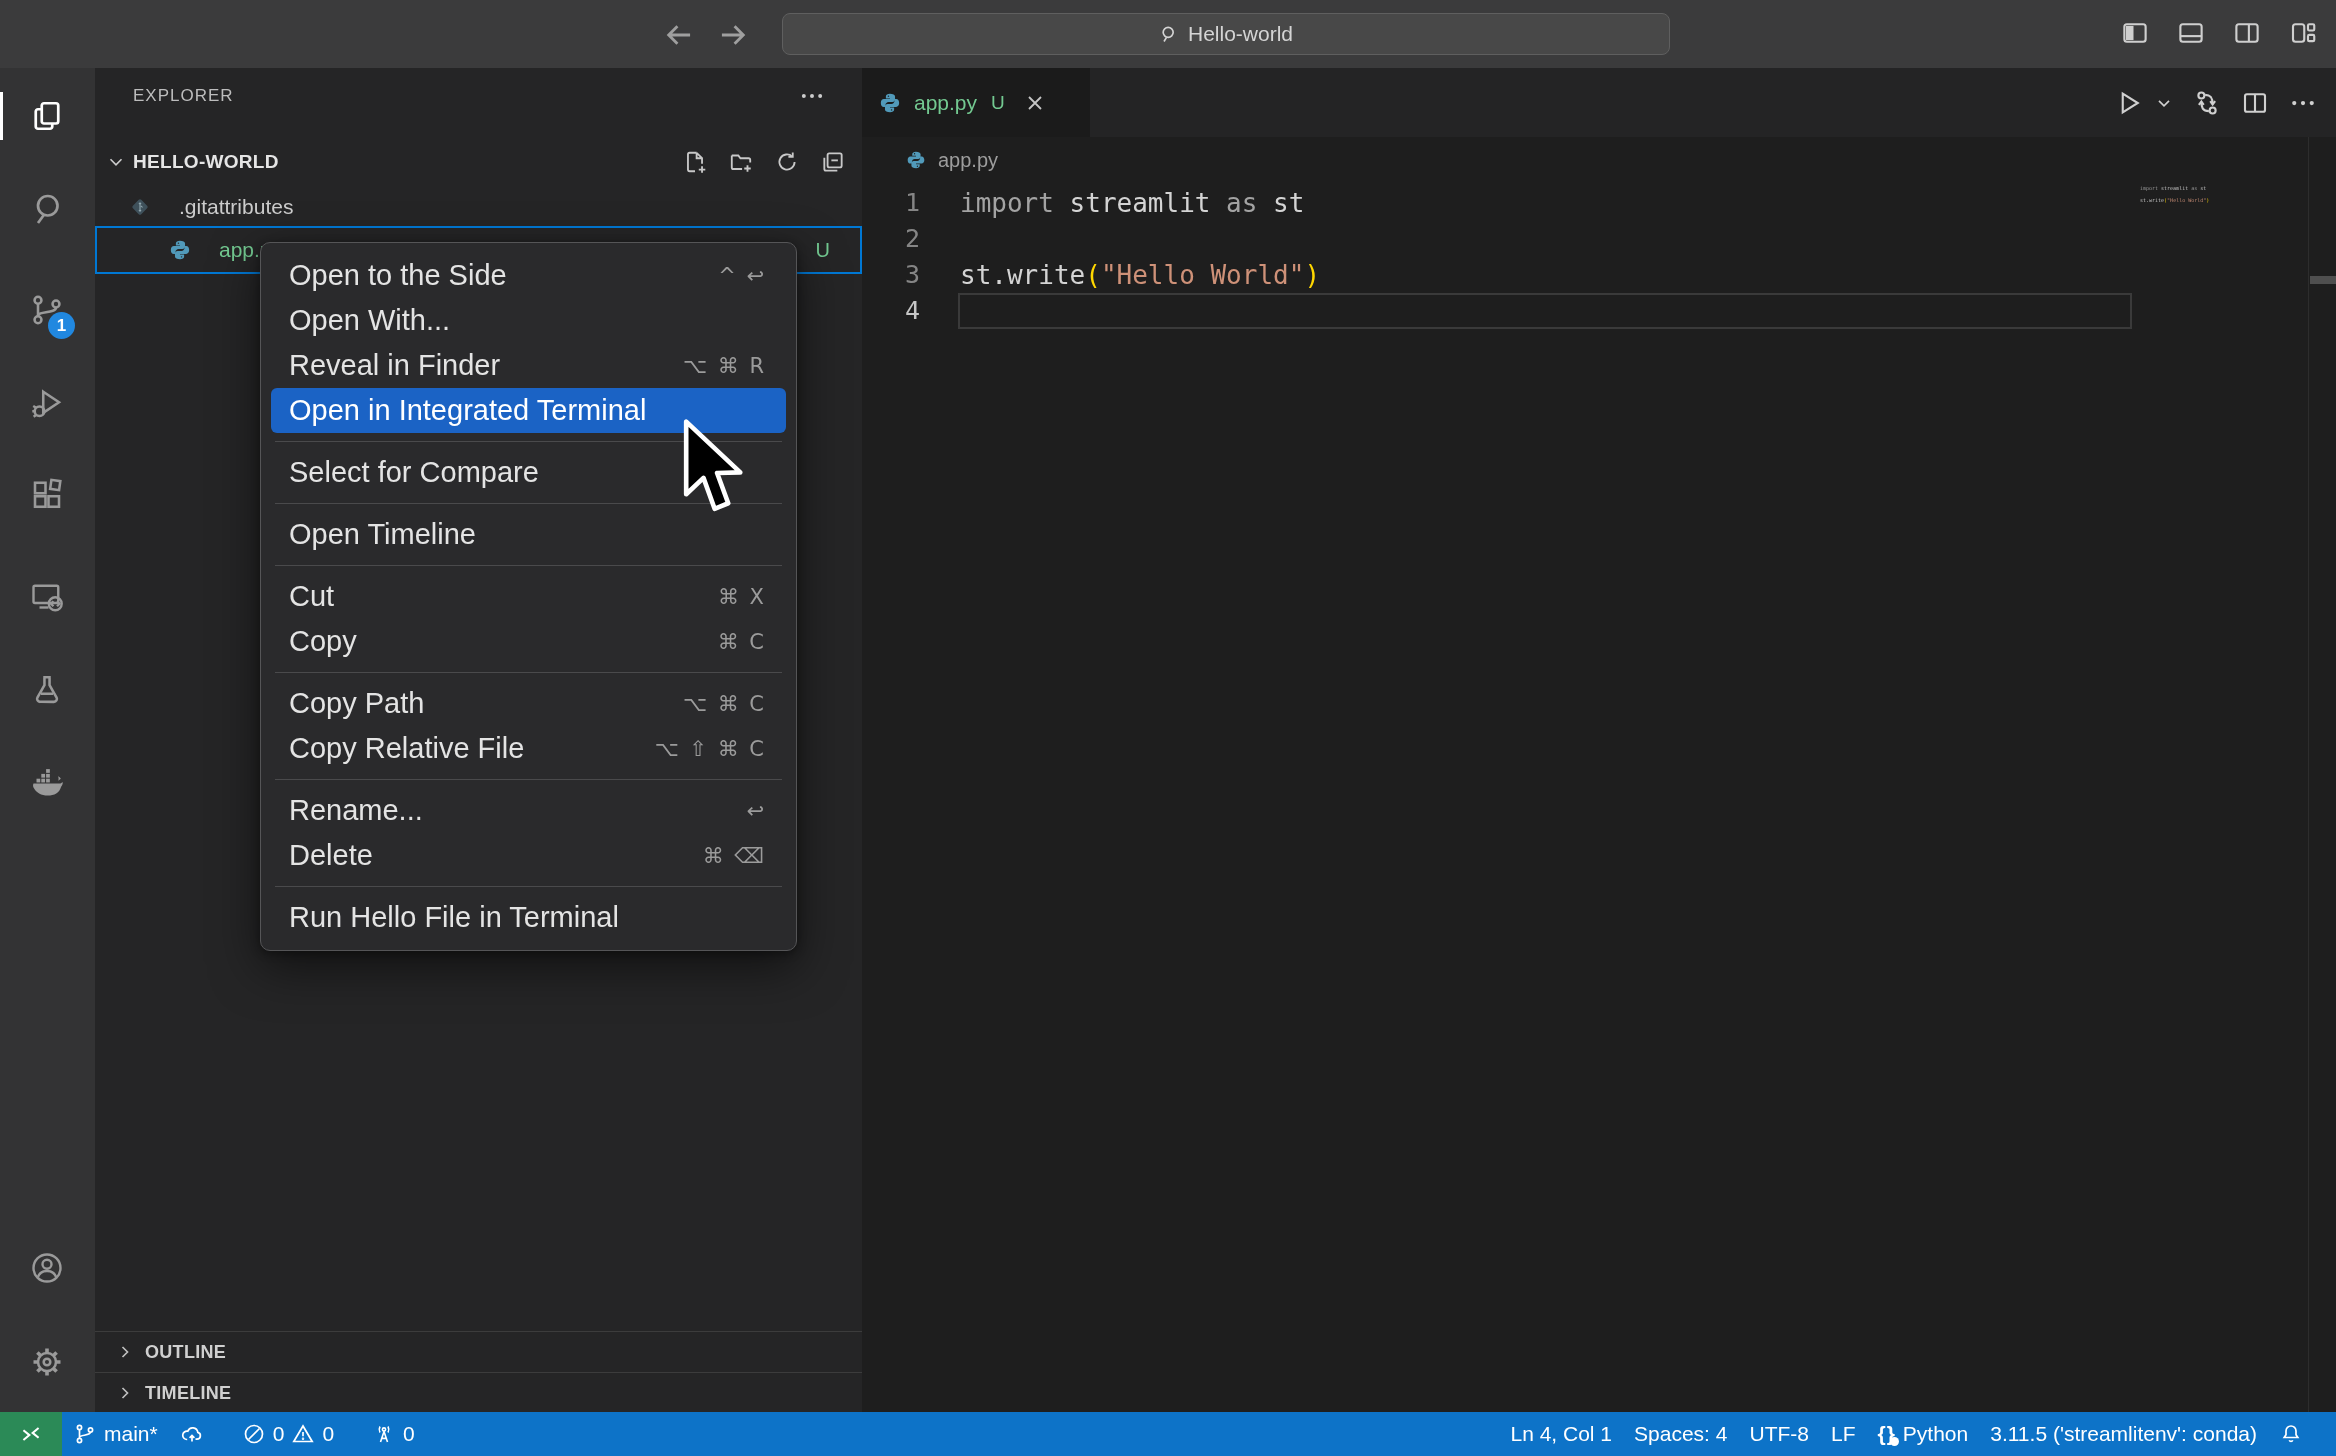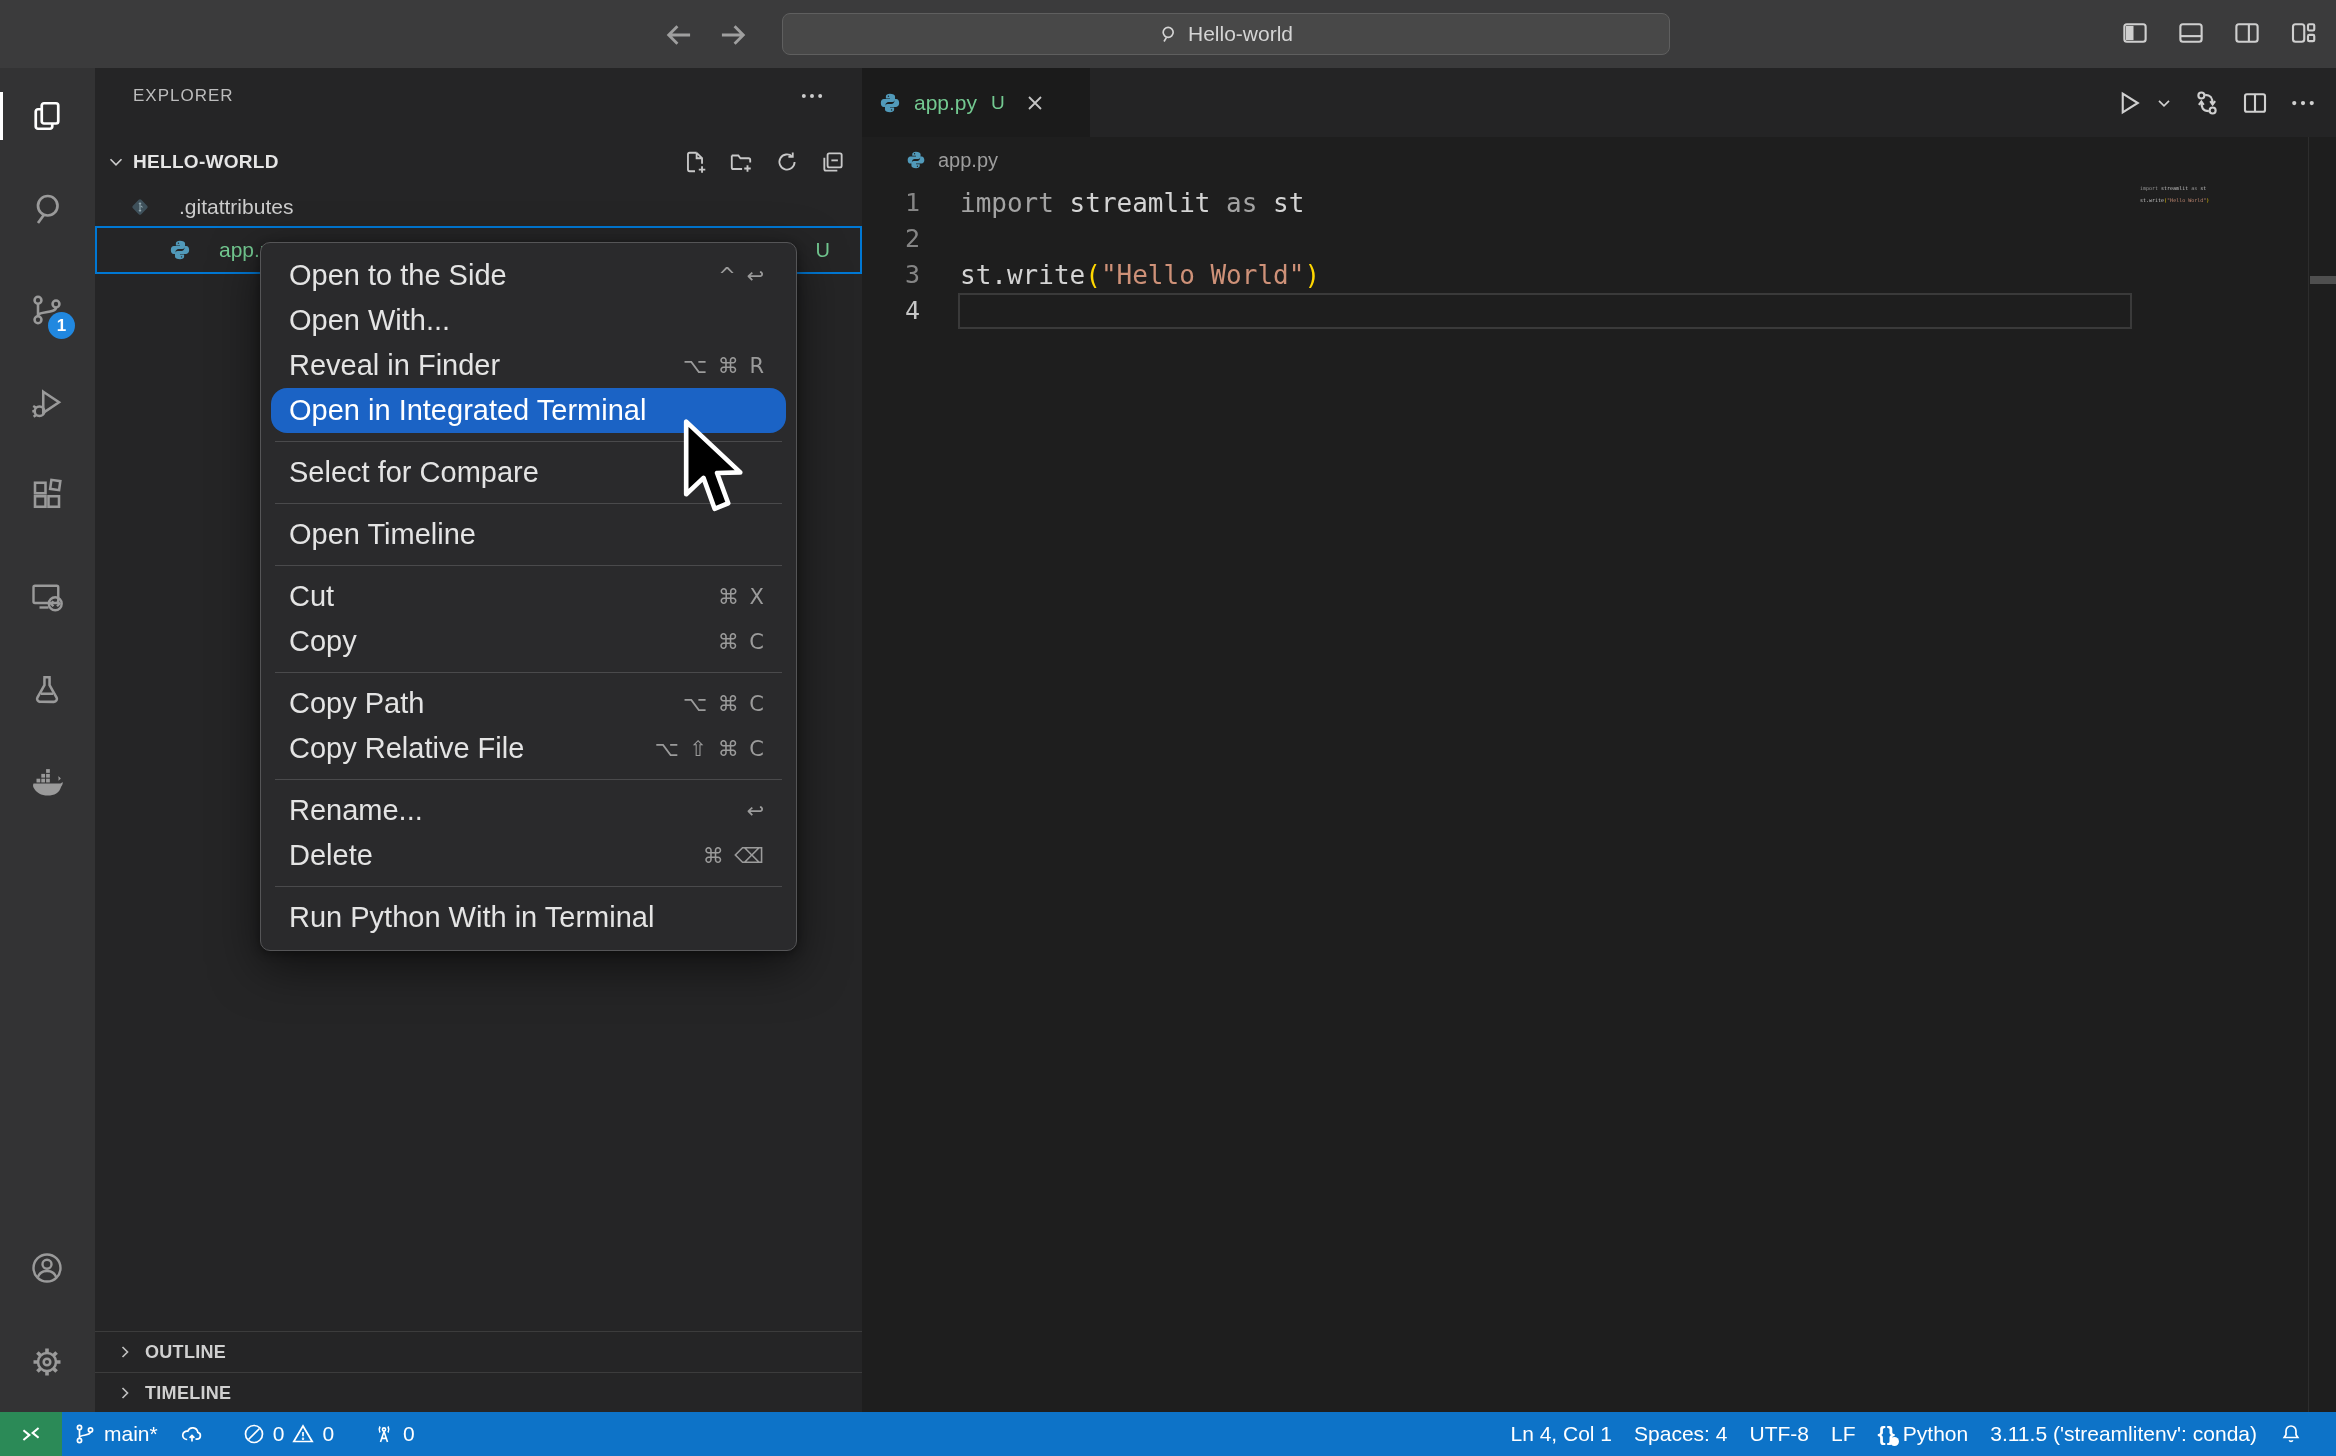--- a/index.html
+++ b/index.html
@@ -88,21 +88,21 @@
   .sb-gap { width:16px; }
   .brace-icon { position:relative; font-size:21px; font-weight:bold; letter-spacing:1px; }
   .brace-dot { position:absolute; right:-3px; bottom:0px; width:9px; height:9px; border-radius:50%; background:#fff; }
 
   
   .context-menu { position:absolute; left:260px; top:242px; width:537px; background:#2a2a2c; border:1px solid #555557;
     border-radius:10px; box-shadow:0 16px 48px rgba(0,0,0,.55), 0 2px 10px rgba(0,0,0,.4); padding:10px 0; z-index:50; }
   .menu-item { height:45px; display:flex; align-items:center; justify-content:space-between; padding:0 30px 0 28px; }
   .menu-label { font-size:29px; color:#e4e4e4; }
   .menu-shortcut { font-family:"DejaVu Sans", sans-serif; font-size:21px; color:#9b9b9b; letter-spacing:2px; }
-  .menu-item.highlighted { margin:0 10px; padding:0 20px 0 18px; border-radius:16px; background:#1b63c5; }
+  .menu-item.highlighted { margin:0 10px; padding:0 20px 0 18px; border-radius:6px; background:#1b63c5; }
   .menu-item.highlighted .menu-label { color:#ffffff; }
   .menu-sep { height:1px; background:#4a4a4c; margin:8px 14px; }
 
   .cursor { position:absolute; left:680px; top:418px; z-index:60; }
   .icon { display:block; }
 </style>
 </head>
 <body>
 
 <div class="app">
@@ -482,21 +482,21 @@
       <div class="menu-item">
         <span class="menu-label">Rename...</span>
         <span class="menu-shortcut">↩</span>
       </div>
       <div class="menu-item">
         <span class="menu-label">Delete</span>
         <span class="menu-shortcut">⌘ ⌫</span>
       </div>
       <div class="menu-sep"></div>
       <div class="menu-item">
-        <span class="menu-label">Run Python With in Terminal</span>
+        <span class="menu-label">Run Hello File in Terminal</span>
       </div>
     </div>
 
   <div class="cursor">
     <svg width="68" height="100" viewBox="0 0 22 32">
       <path d="M2 1 L2 24.5 L7.6 19.2 L11.2 29.2 L15.6 27.4 L12 17.6 L19.5 17.4 Z" fill="#000" stroke="#fff" stroke-width="1.5" stroke-linejoin="round"></path>
     </svg>
   </div>
 
 </div>

